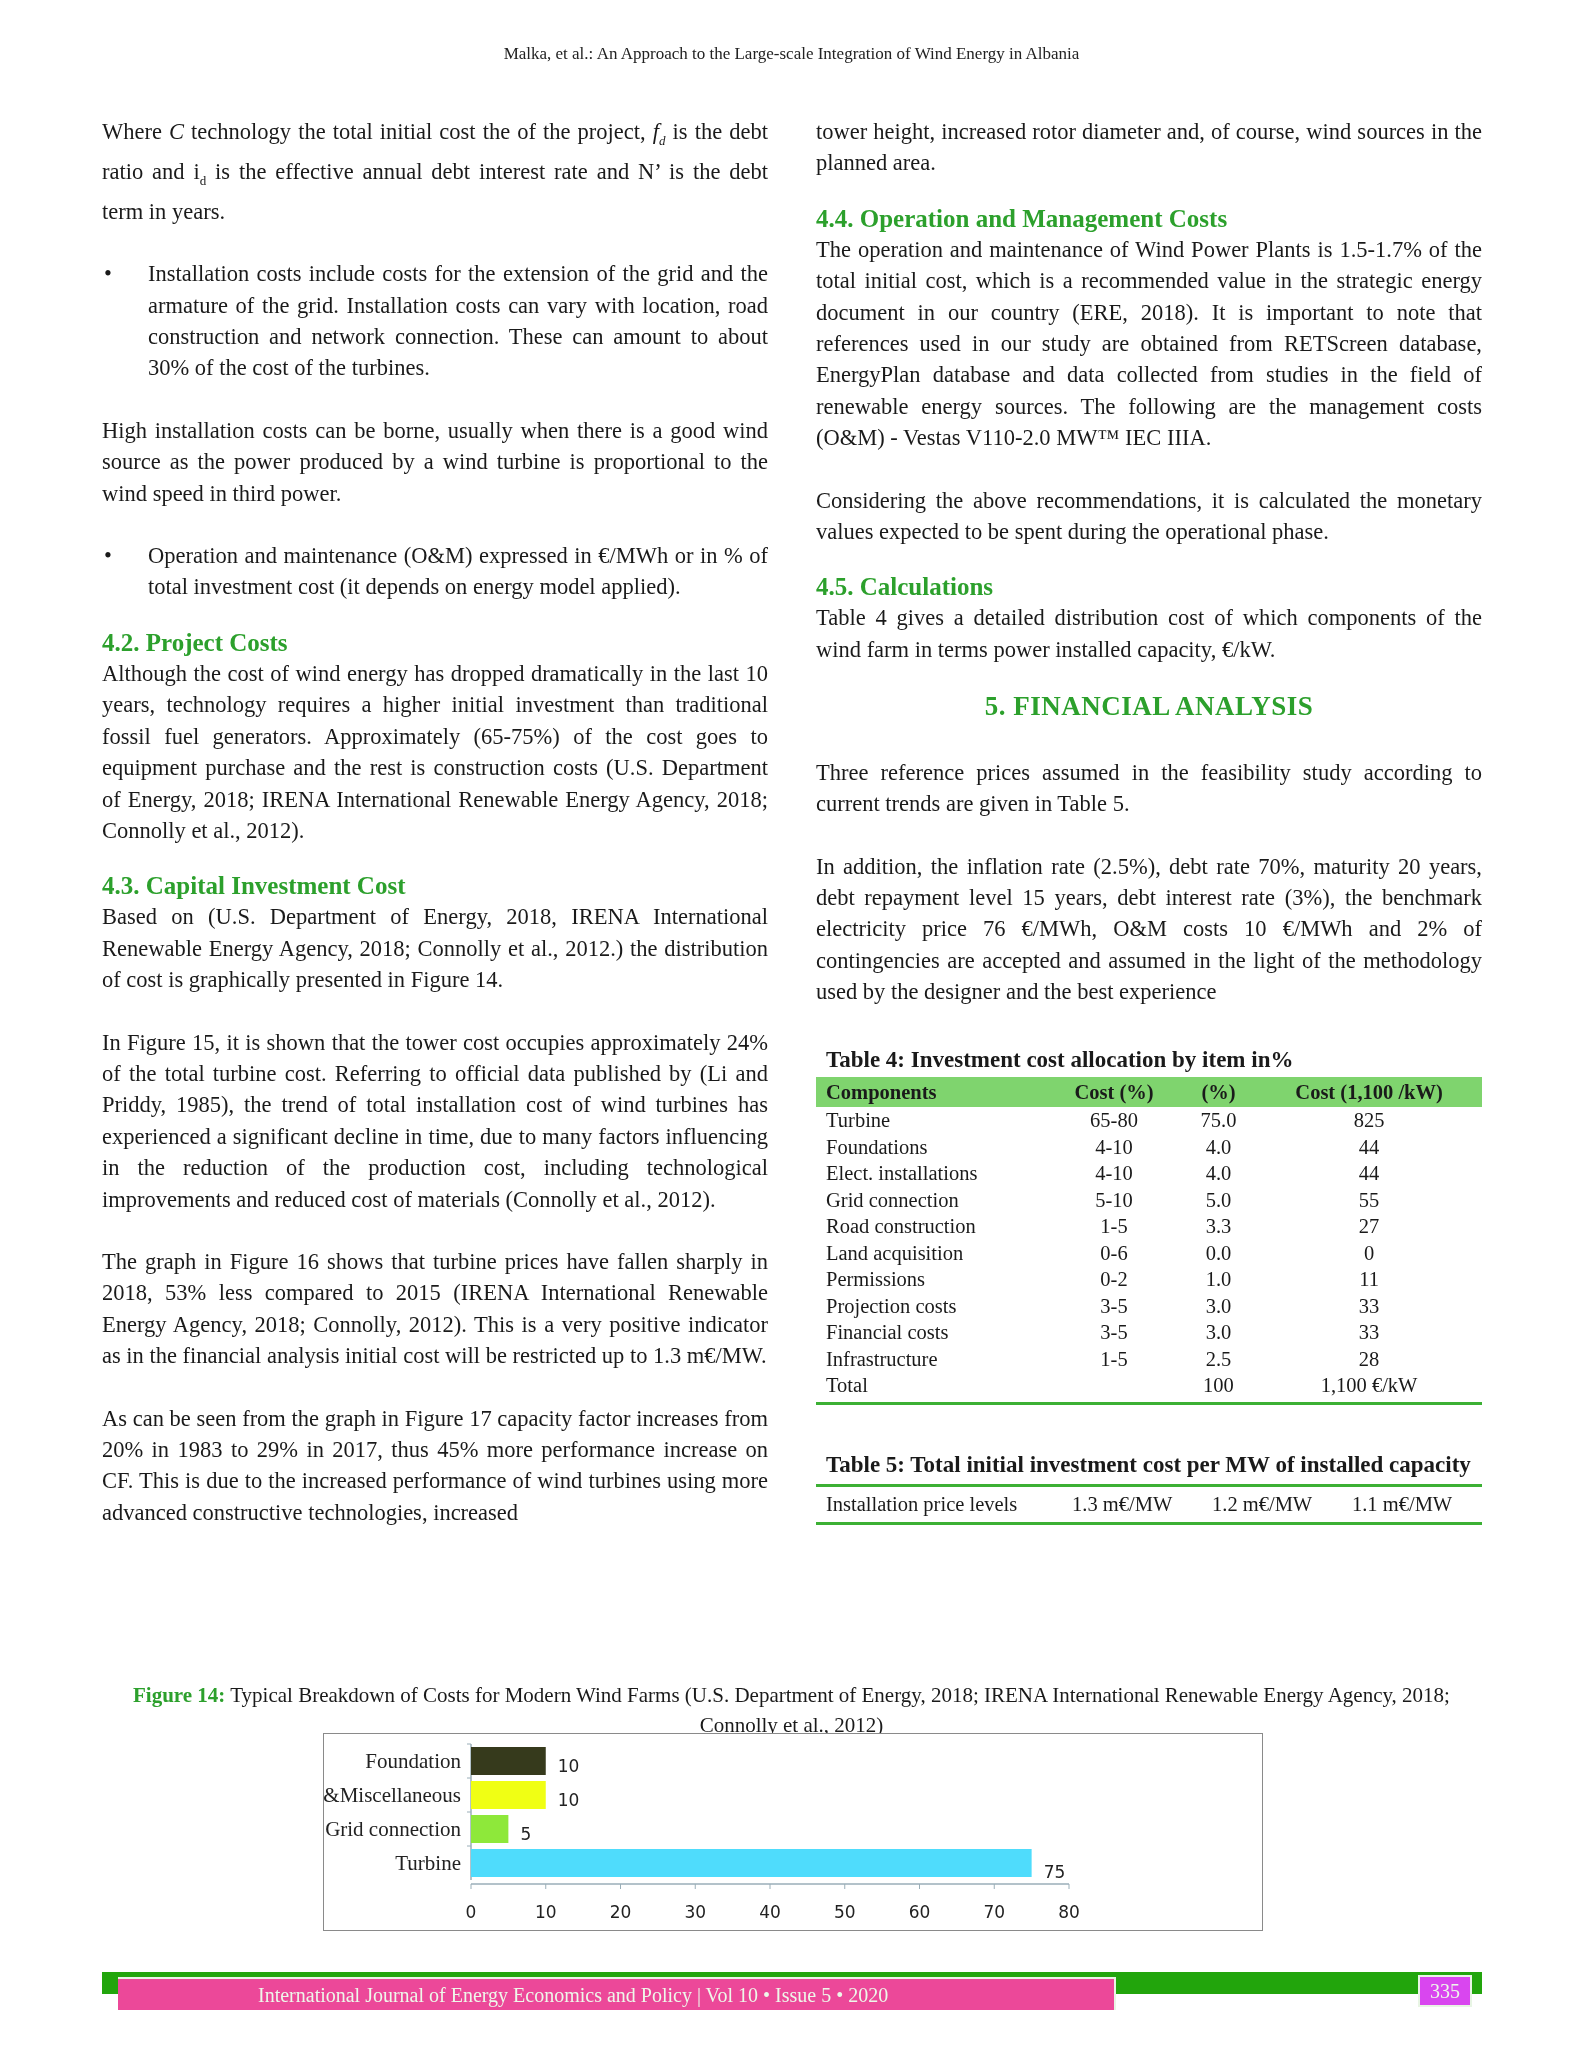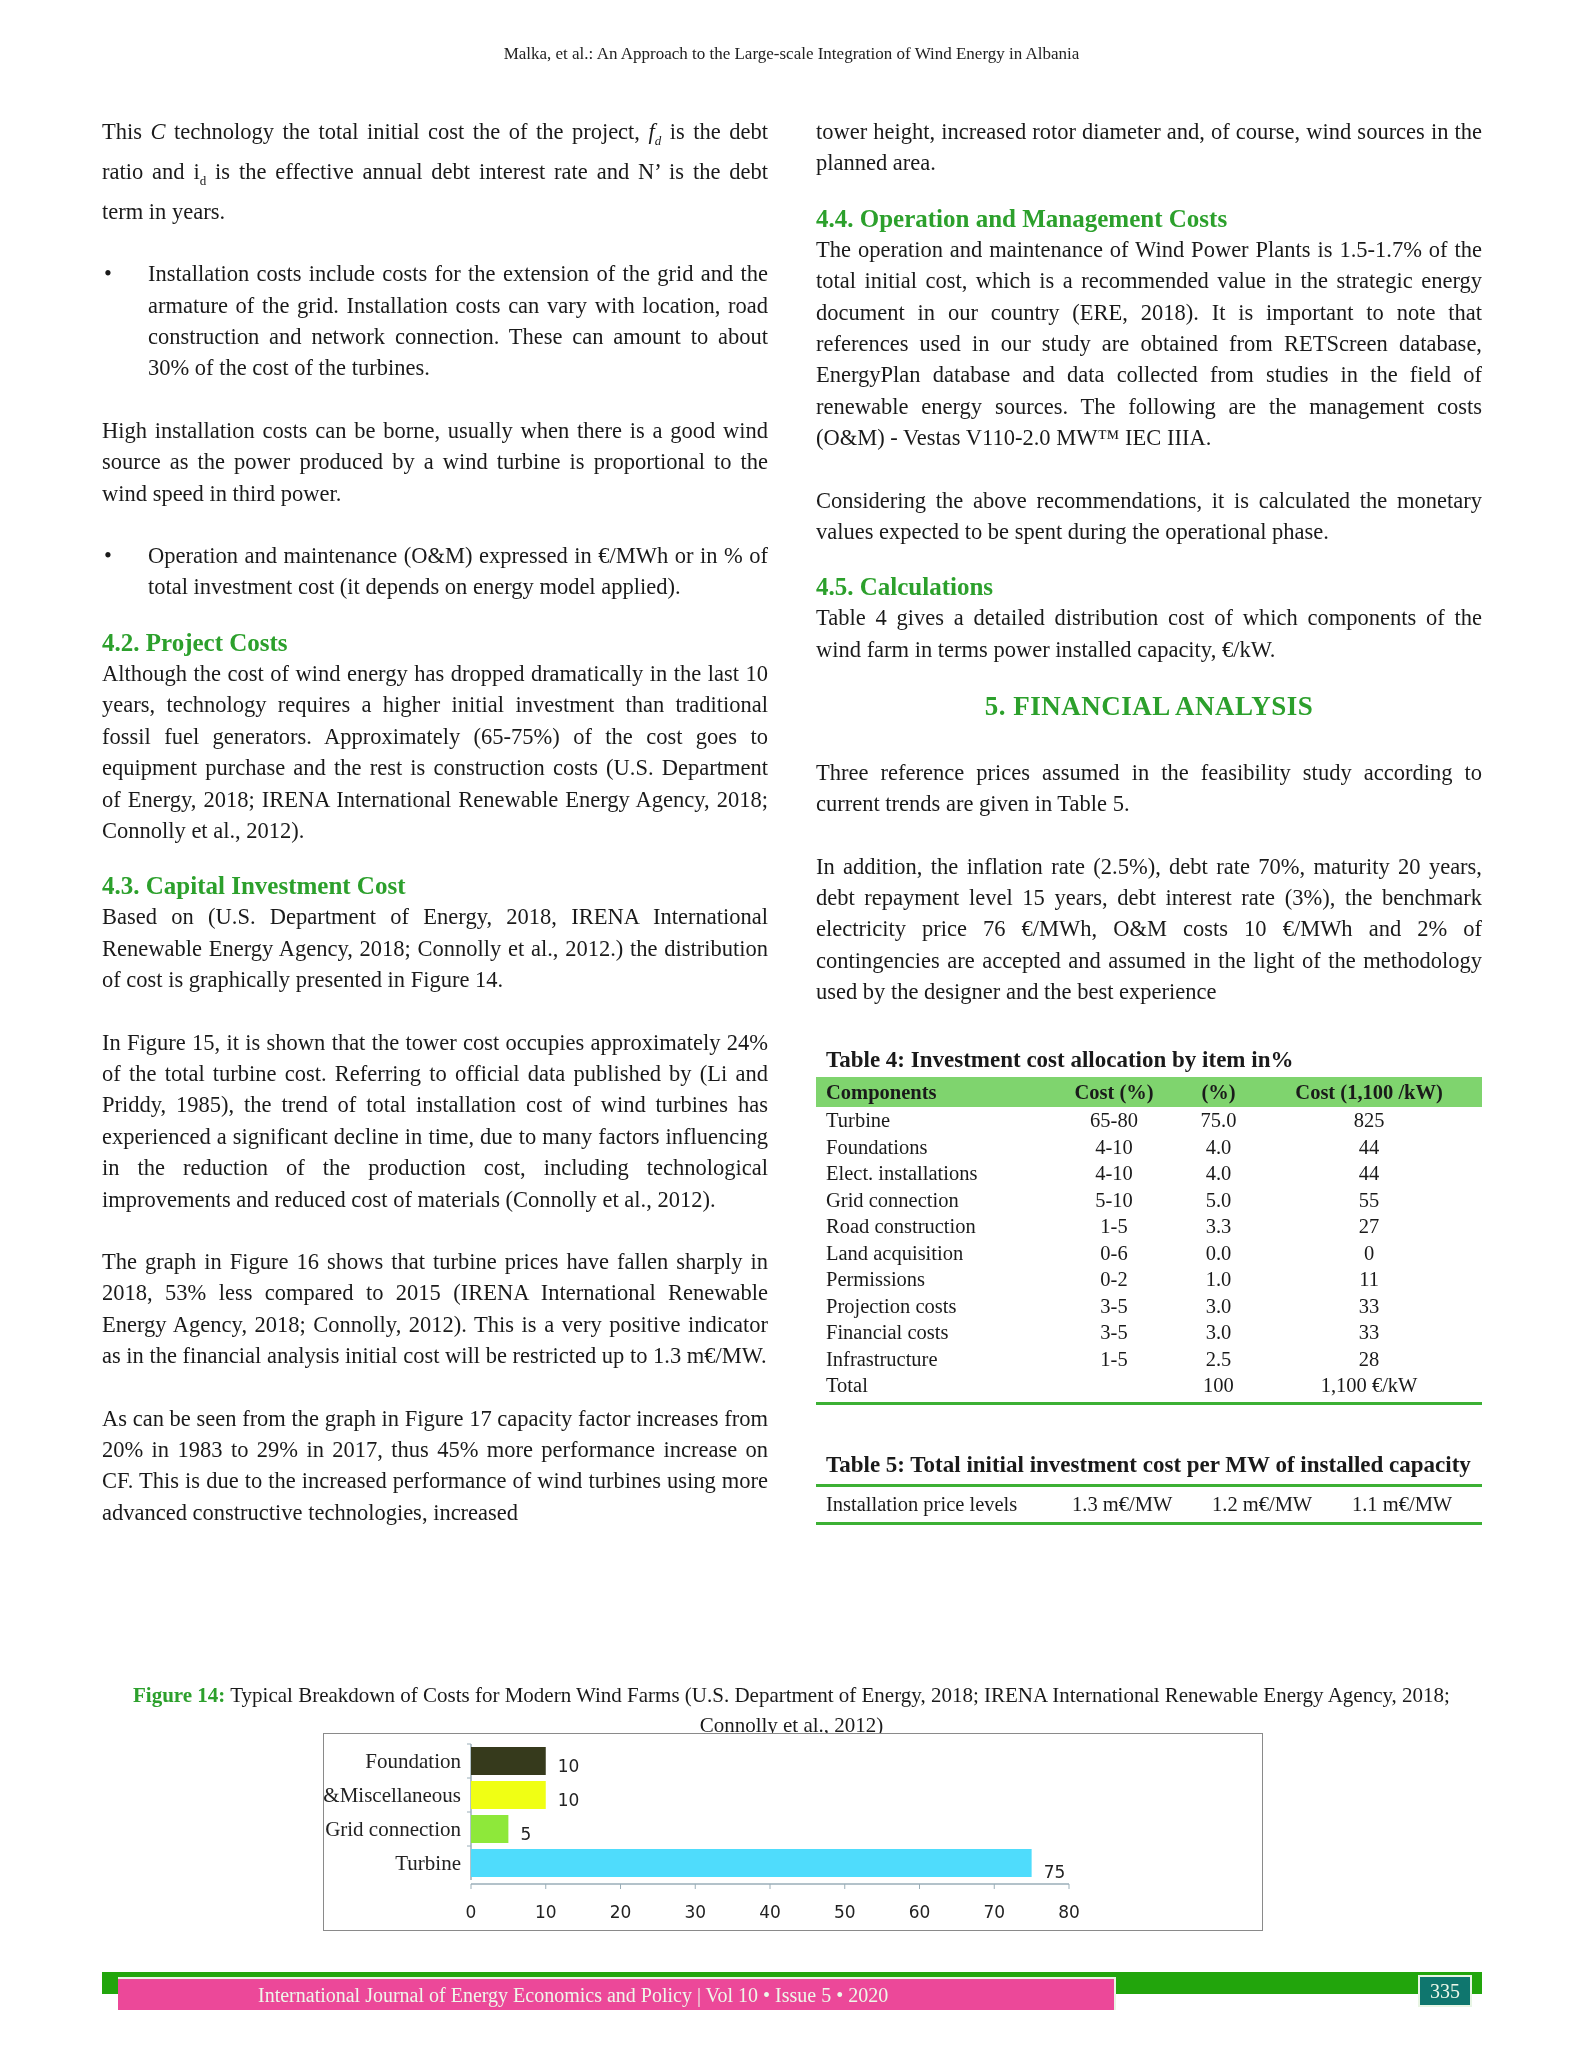--- a/index.html
+++ b/index.html
@@ -29,30 +29,30 @@
   table.t5 td { padding:2px 10px; }
   .fig-caption { position:absolute; top:1680px; left:120px; width:1343px; text-align:center;
                  font-size:21px; line-height:30px; }
   .fig-caption .lbl { color:#2ca02c; font-weight:bold; }
   .chart-box { position:absolute; top:1733px; left:323px; width:938px; height:196px;
                border:1.5px solid #8a8a8a; background:#fff; }
   .footer-bar { position:absolute; top:1972px; left:102px; width:1380px; height:22px; background:#22a50c; }
   .footer-box { position:absolute; top:1977px; left:118px; width:998px; height:33px; background:#ec4899;
                 border-top:2px solid #e8f5e4; border-right:2px solid #e8f5e4;
                 color:#eef8ea; font-size:20px; line-height:33px; padding-left:140px; box-sizing:border-box; }
-  .page-num { position:absolute; top:1975px; left:1418px; width:50px; height:28px; background:#0f766e;
+  .page-num { position:absolute; top:1975px; left:1418px; width:50px; height:28px; background:#d946ef;
               border:2px solid #e8f5e4; color:#eef8ea; font-size:20px; text-align:center; line-height:28px; }
 </style>
 </head>
 <body>
 
 <div class="running-head">Malka, et al.: An Approach to the Large-scale Integration of Wind Energy in Albania</div>
 
 <div class="col col-left">
-  <p><span>This </span><i class="var">C</i><span> technology the total initial cost the of the project, </span><i class="var">f</i><sub><i>d</i></sub><span> is the debt ratio and i</span><sub>d</sub><span> is the effective annual debt interest rate and N’ is the debt term in years.</span></p>
+  <p><span>Where </span><i class="var">C</i><span> technology the total initial cost the of the project, </span><i class="var">f</i><sub><i>d</i></sub><span> is the debt ratio and i</span><sub>d</sub><span> is the effective annual debt interest rate and N’ is the debt term in years.</span></p>
 
   <div class="bullet">
     <span class="dot">•</span>
     <span class="txt">Installation costs include costs for the extension of the grid and the armature of the grid. Installation costs can vary with location, road construction and network connection. These can amount to about 30% of the cost of the turbines.</span>
   </div>
 
   <p>High installation costs can be borne, usually when there is a good wind source as the power produced by a wind turbine is proportional to the wind speed in third power.</p>
 
   <div class="bullet" style="margin-bottom:24px">
     <span class="dot">•</span>

